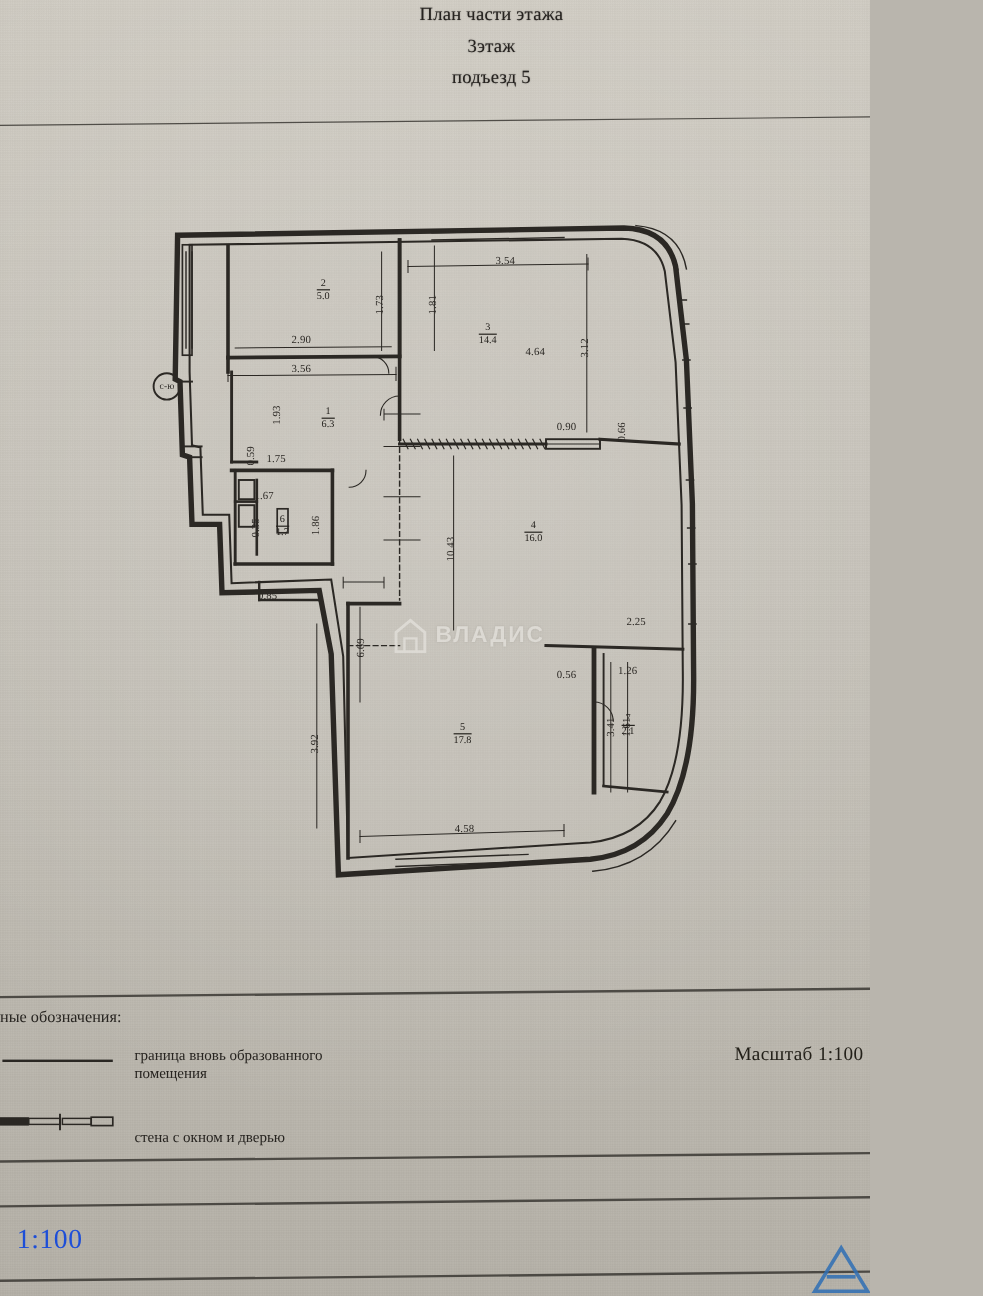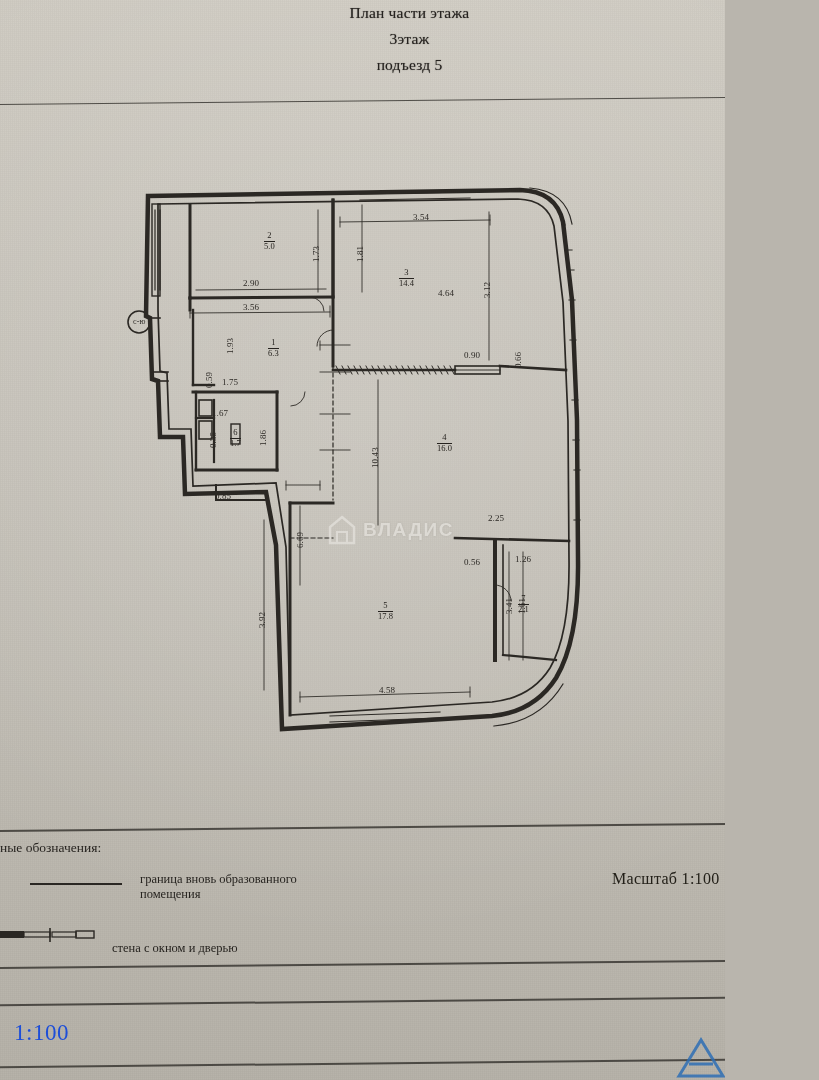--- a/index.html
+++ b/index.html
@@ -333,21 +333,21 @@
     <span class="area">2.1</span>
   </div>
 
   <div class="dim" style="left:413px; top:212px;">3.54</div>
   <div class="dim" style="left:243px; top:278px;">2.90</div>
   <div class="dim" style="left:243px; top:302px;">3.56</div>
   <div class="dim" style="left:222px; top:377px;">1.75</div>
   <div class="dim" style="left:212px; top:408px;">1.67</div>
   <div class="dim" style="left:215px; top:491px;">0.85</div>
   <div class="dim" style="left:464px; top:350px;">0.90</div>
-  <div class="dim" style="left:488px; top:513px;">2.25</div>
+  <div class="dim" style="left:522px; top:513px;">2.25</div>
   <div class="dim" style="left:464px; top:557px;">0.56</div>
   <div class="dim" style="left:515px; top:554px;text-align:center;">1.26</div>
   <div class="dim" style="left:379px; top:685px;">4.58</div>
   <div class="dim" style="left:438px; top:288px;">4.64</div>
 
   <div class="dim v" style="left:311px; top:262px;">1.73</div>
   <div class="dim v" style="left:355px; top:262px;">1.81</div>
   <div class="dim v" style="left:482px; top:298px;">3.12</div>
   <div class="dim v" style="left:225px; top:354px;">1.93</div>
   <div class="dim v" style="left:204px; top:388px;">0.59</div>
@@ -366,21 +366,21 @@
         <path d="M14 2 L26 12 L26 28 L2 28 L2 12 Z" fill="none" stroke="#f2f0ec" stroke-width="2.4"></path>
         <path d="M9 28 L9 17 L19 17 L19 28" fill="none" stroke="#f2f0ec" stroke-width="2"></path>
       </svg>
     </div>
     <span class="wm-text">ВЛАДИС</span>
   </div>
 
   <div class="legend">
     <div class="legend-title">ные обозначения:</div>
 
-    <div class="legend-row" style="margin-top:16px;margin-left:28px;">
+    <div class="legend-row" style="margin-top:16px;">
       <div class="legend-sample-line"></div>
       <div class="legend-text">
         <div>граница  вновь  образованного</div>
         <div>помещения</div>
       </div>
     </div>
 
     <div class="legend-row" style="margin-top:16px;">
       <svg width="96" height="14" style="position:absolute;left:0;top:6px;">
         <rect x="0" y="3" width="24" height="7" fill="#2a2723"></rect>

